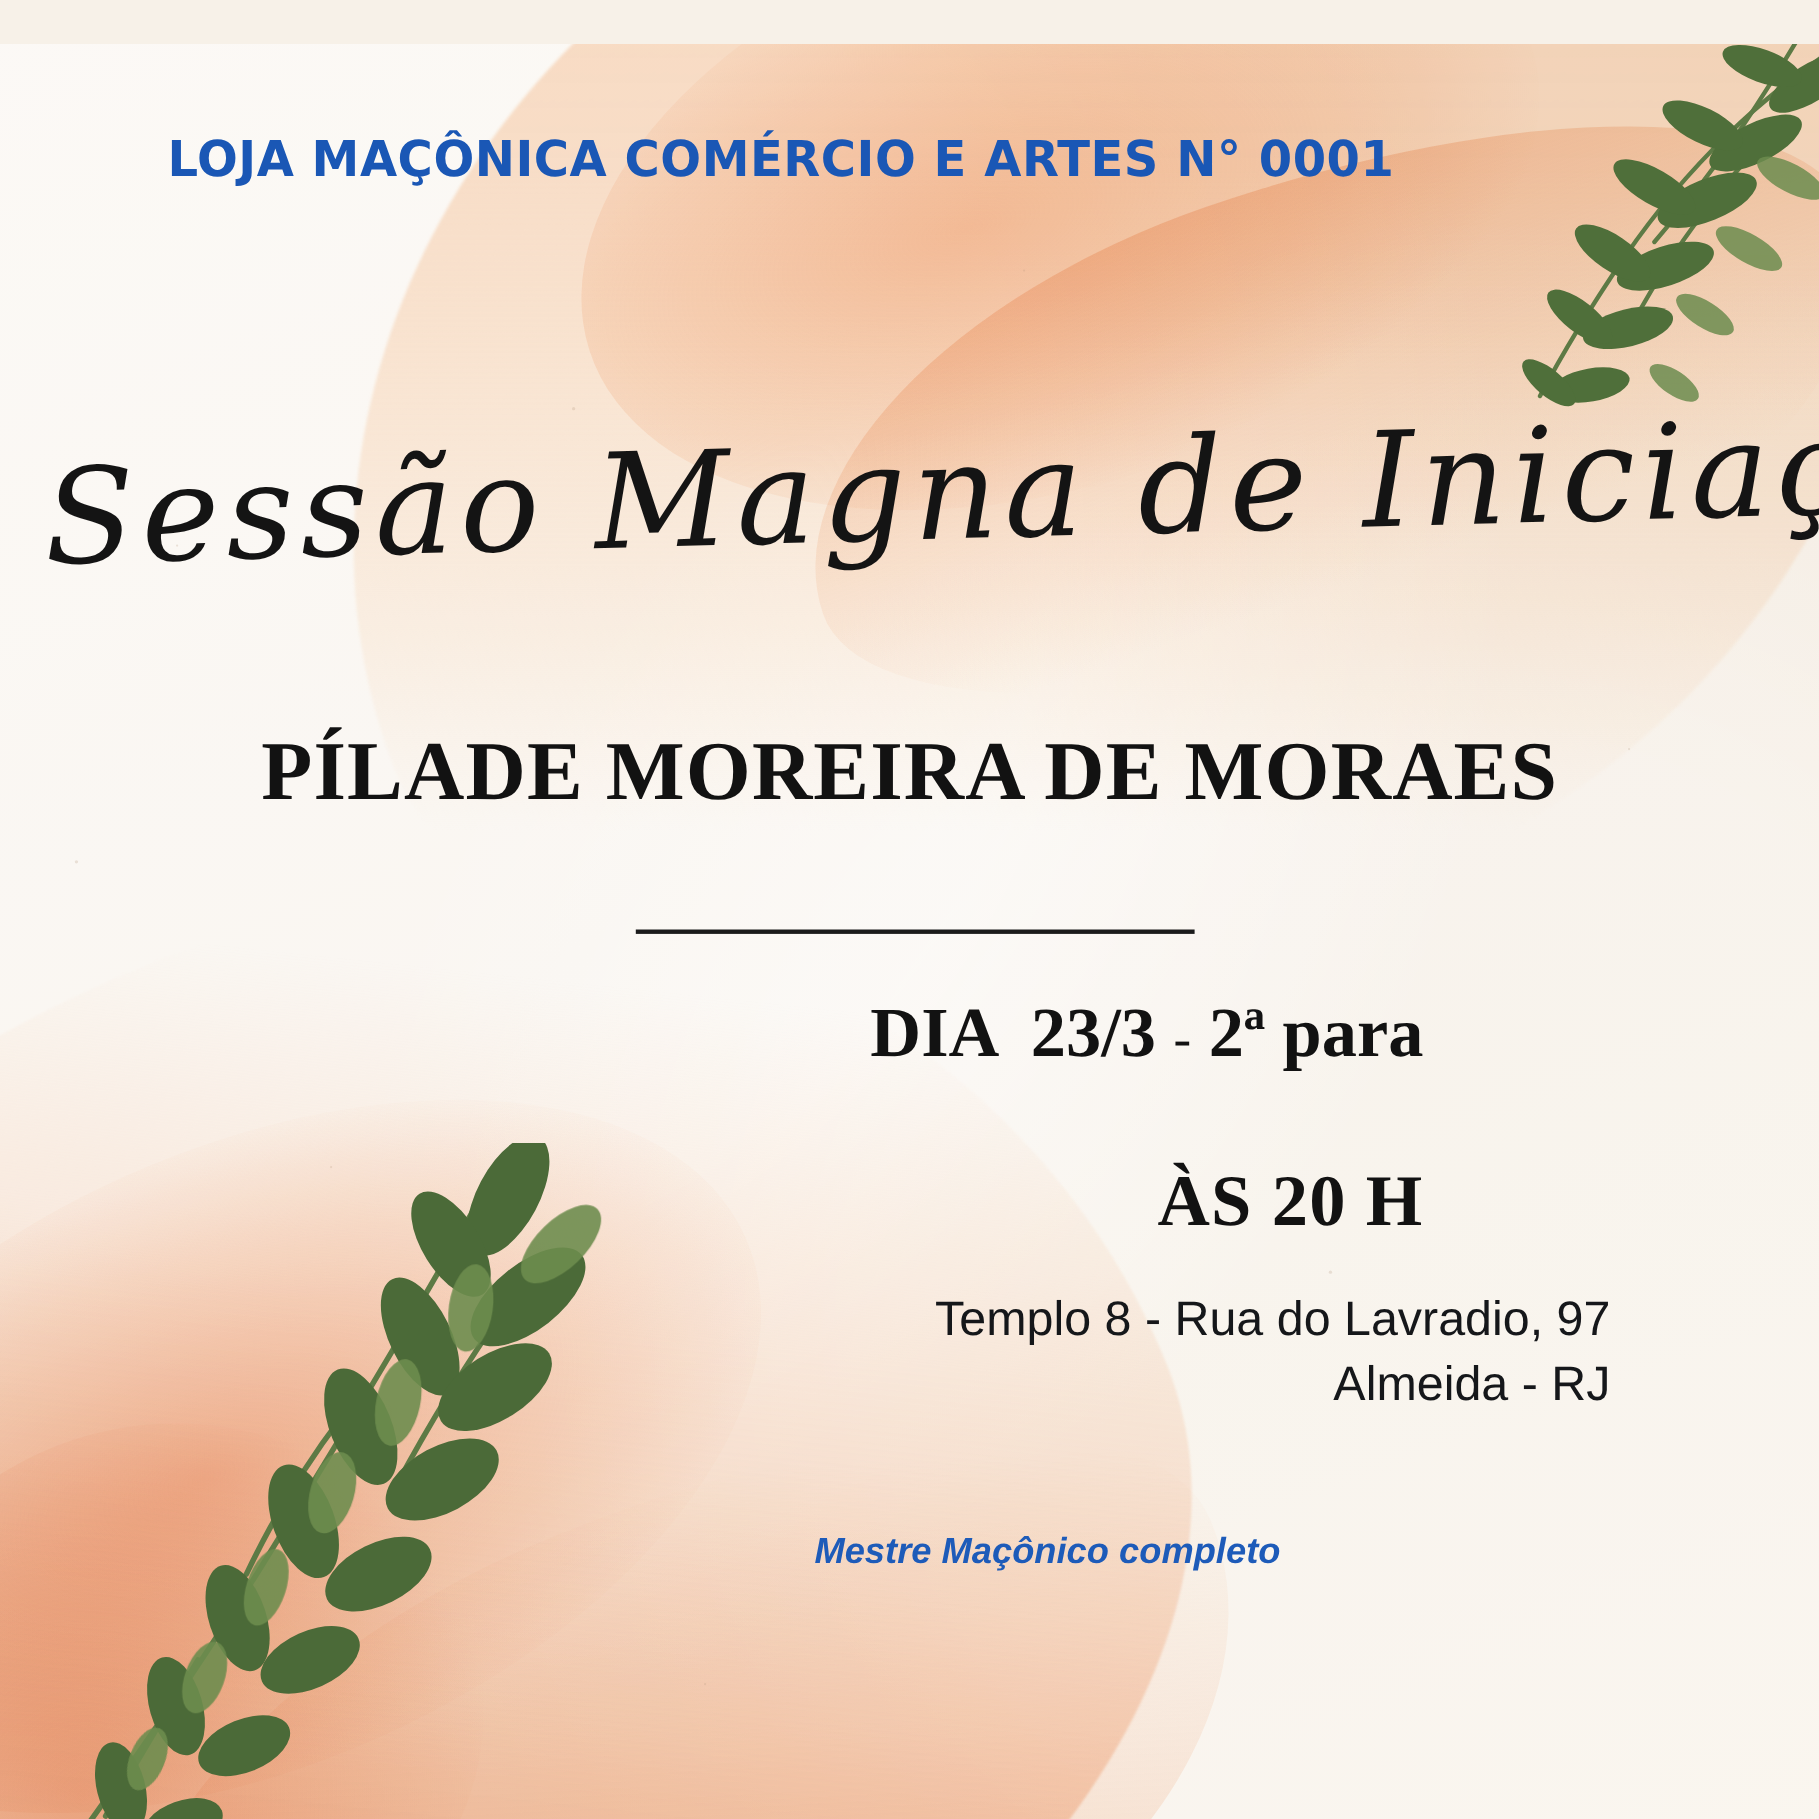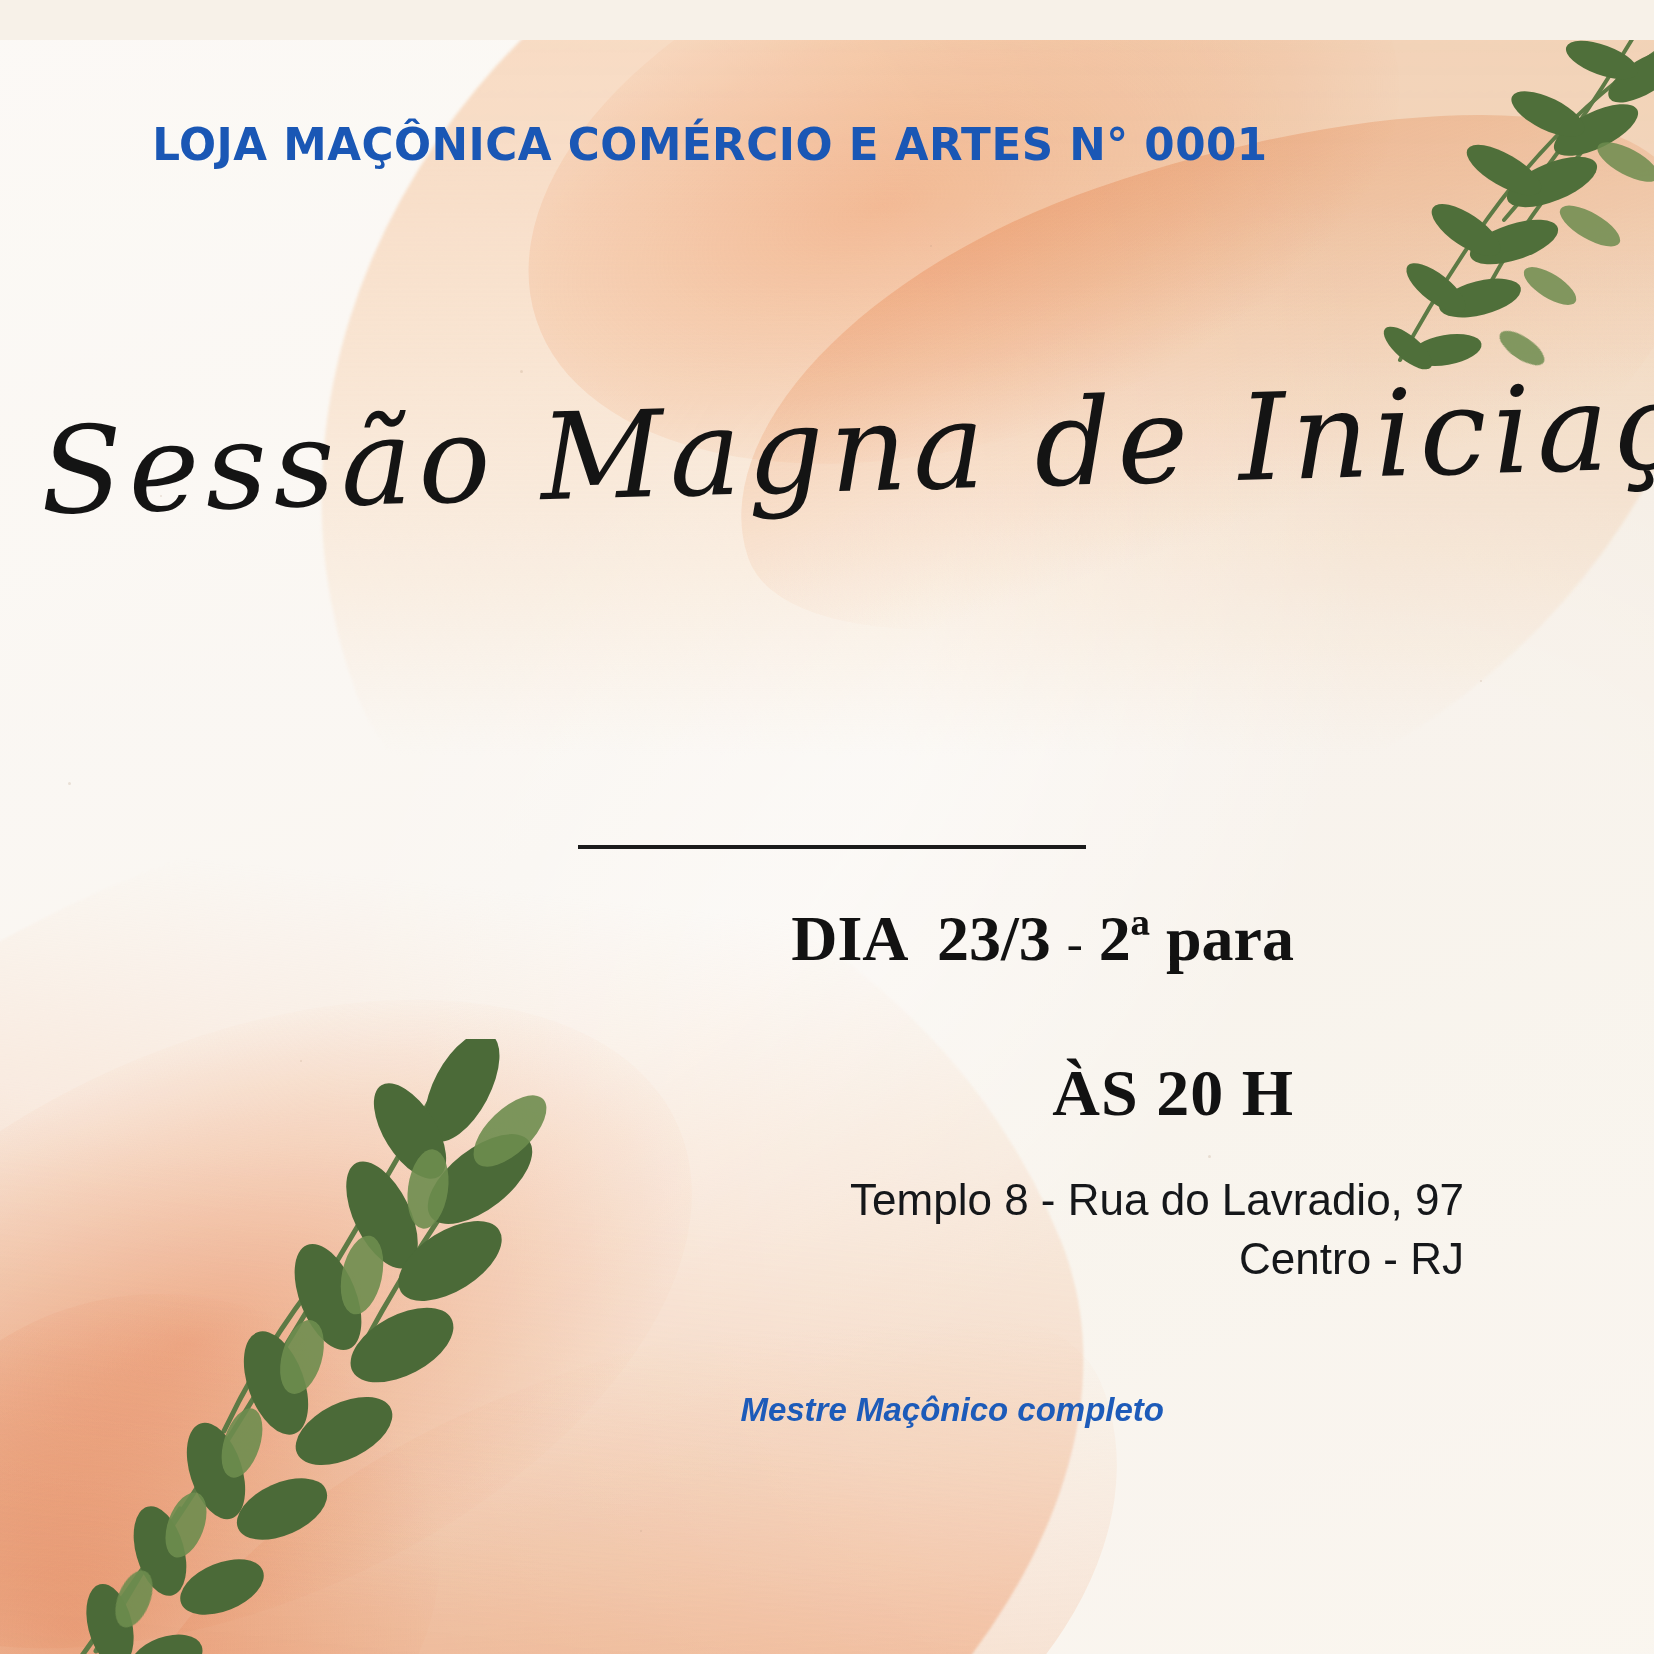--- a/index.html
+++ b/index.html
@@ -356,35 +356,36 @@
     </g>
   </svg>
 
   <div class="content">
 
     <div class="lodge-name">LOJA MAÇÔNICA COMÉRCIO E ARTES  N° 0001</div>
 
 
     <div class="script-title">Sessão Magna de Iniciação</div>
 
+    <div class="initiate-name">PÍLADE MOREIRA DE MORAES</div>
 
     <div class="rule"></div>
 
     <div class="date-line">
       <span>DIA</span>
       &nbsp;<span>23/3</span>
       <span class="dash">-</span>
       <span>2ª para</span>
     </div>
 
     <div class="time-line">ÀS 20 H</div>
 
     <div class="venue">
       <div>Templo 8 - Rua do Lavradio, 97</div>
-      <div>Centro - RJ</div>
+      <div>Almeida - RJ</div>
     </div>
 
     <div class="notes">
       <div>Mestre Maçônico completo</div>
     </div>
 
   </div>
 </div>
 
 </body></html>

